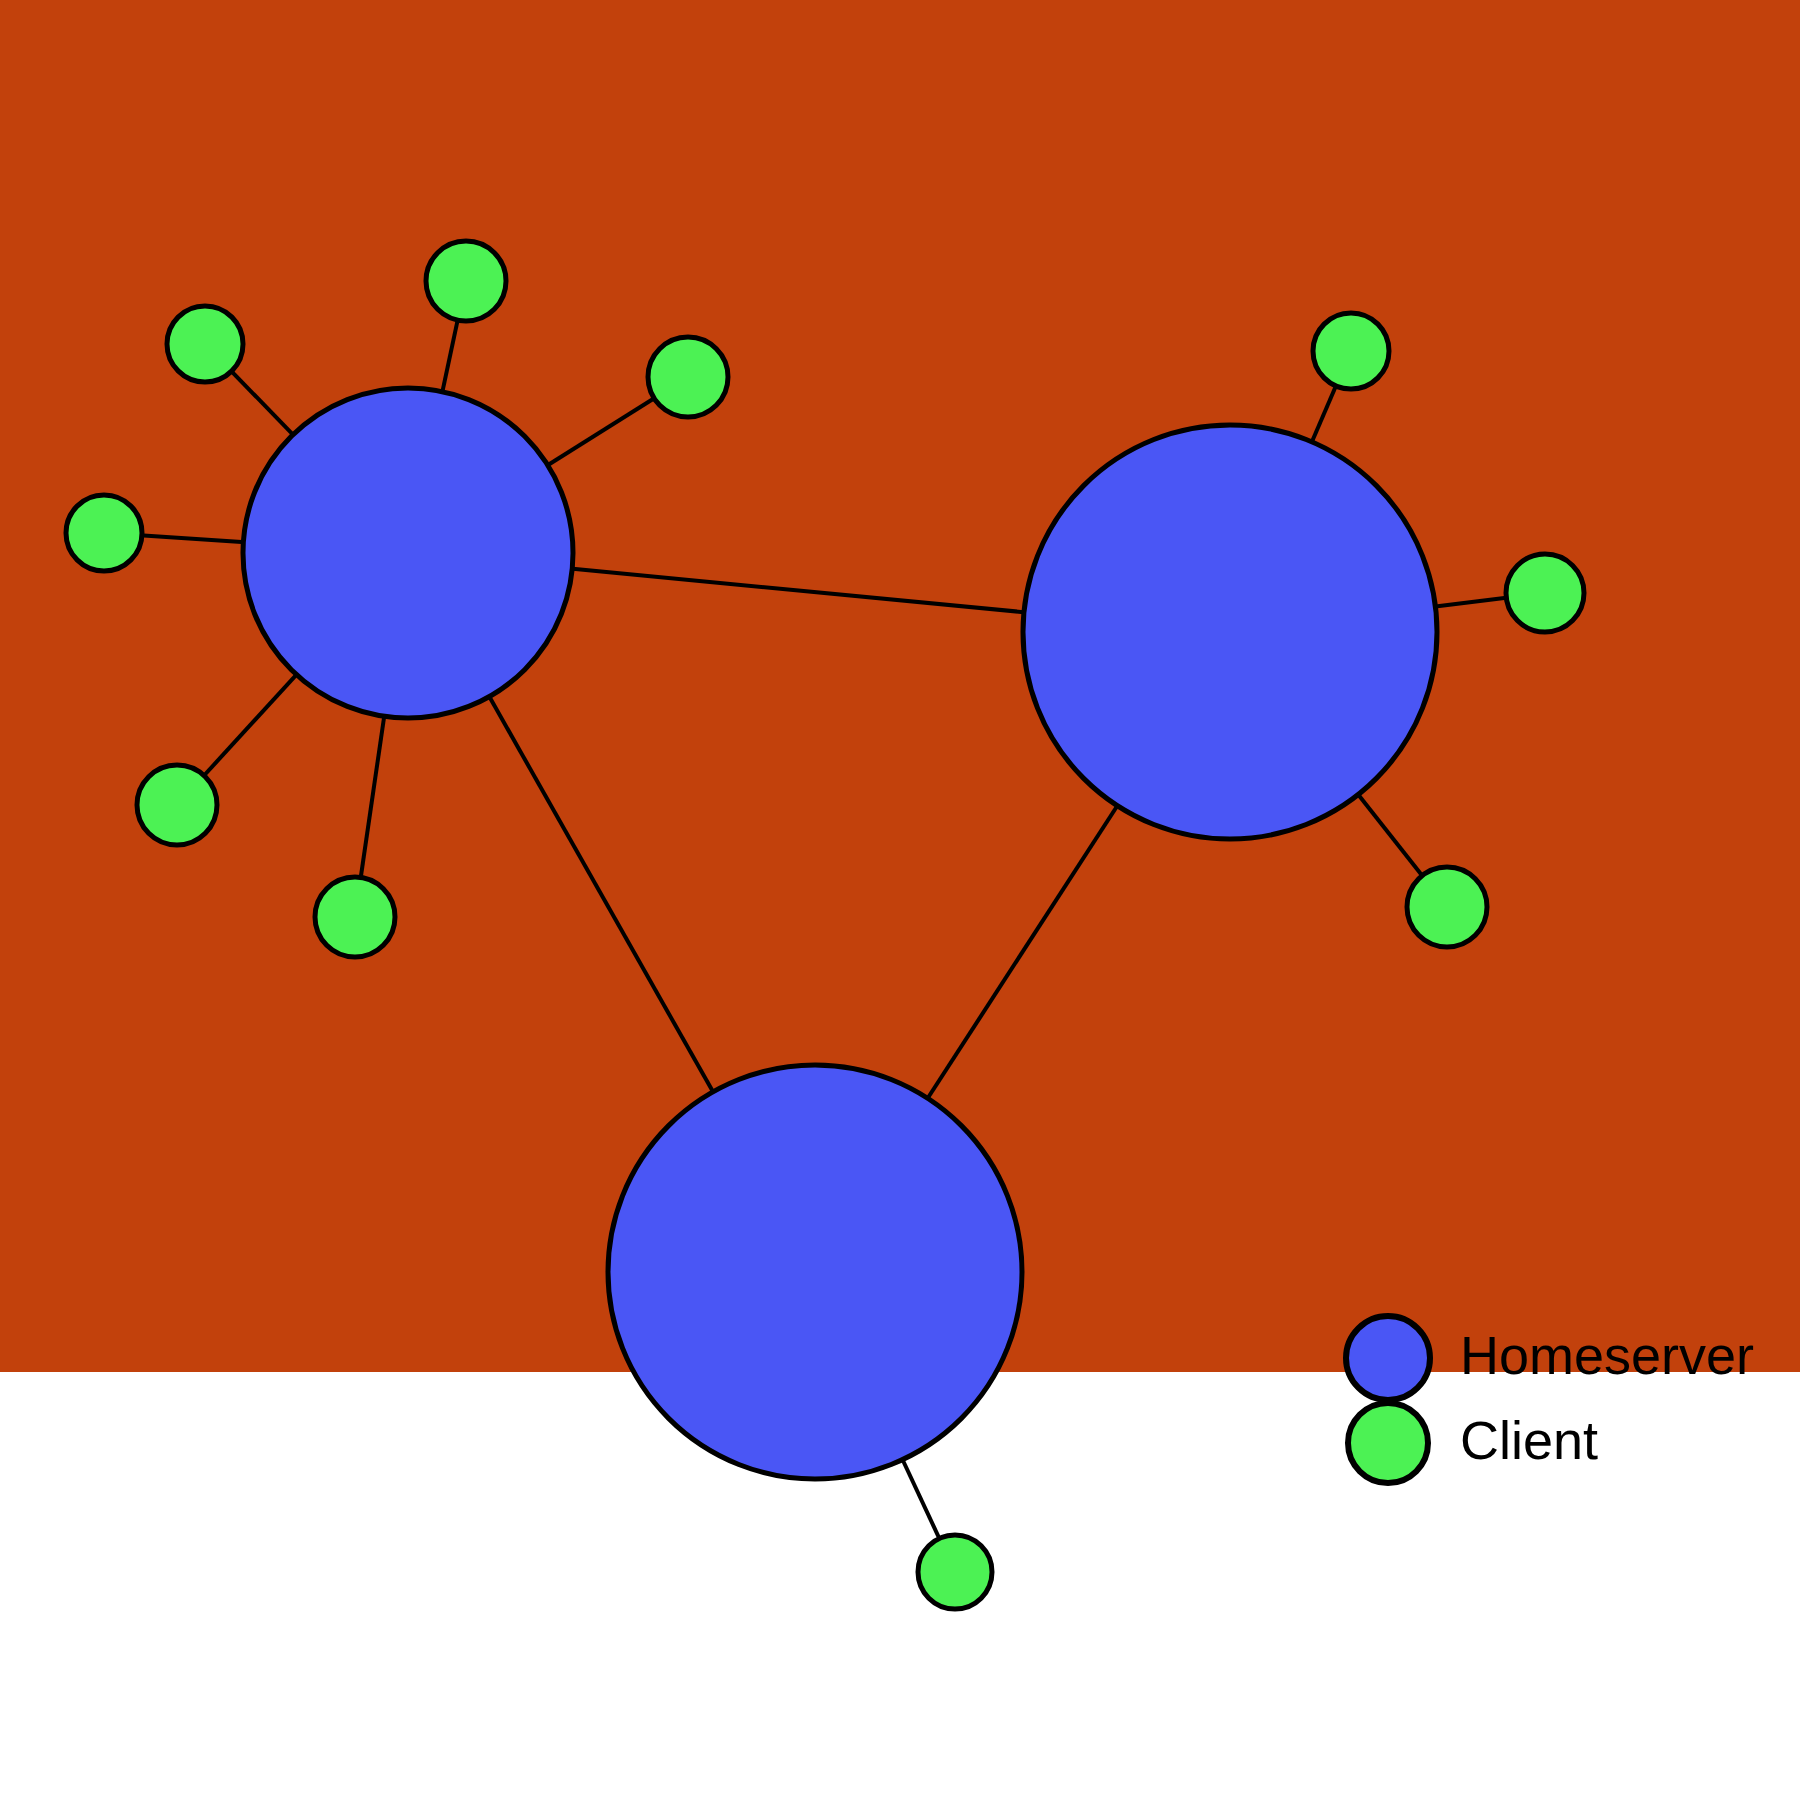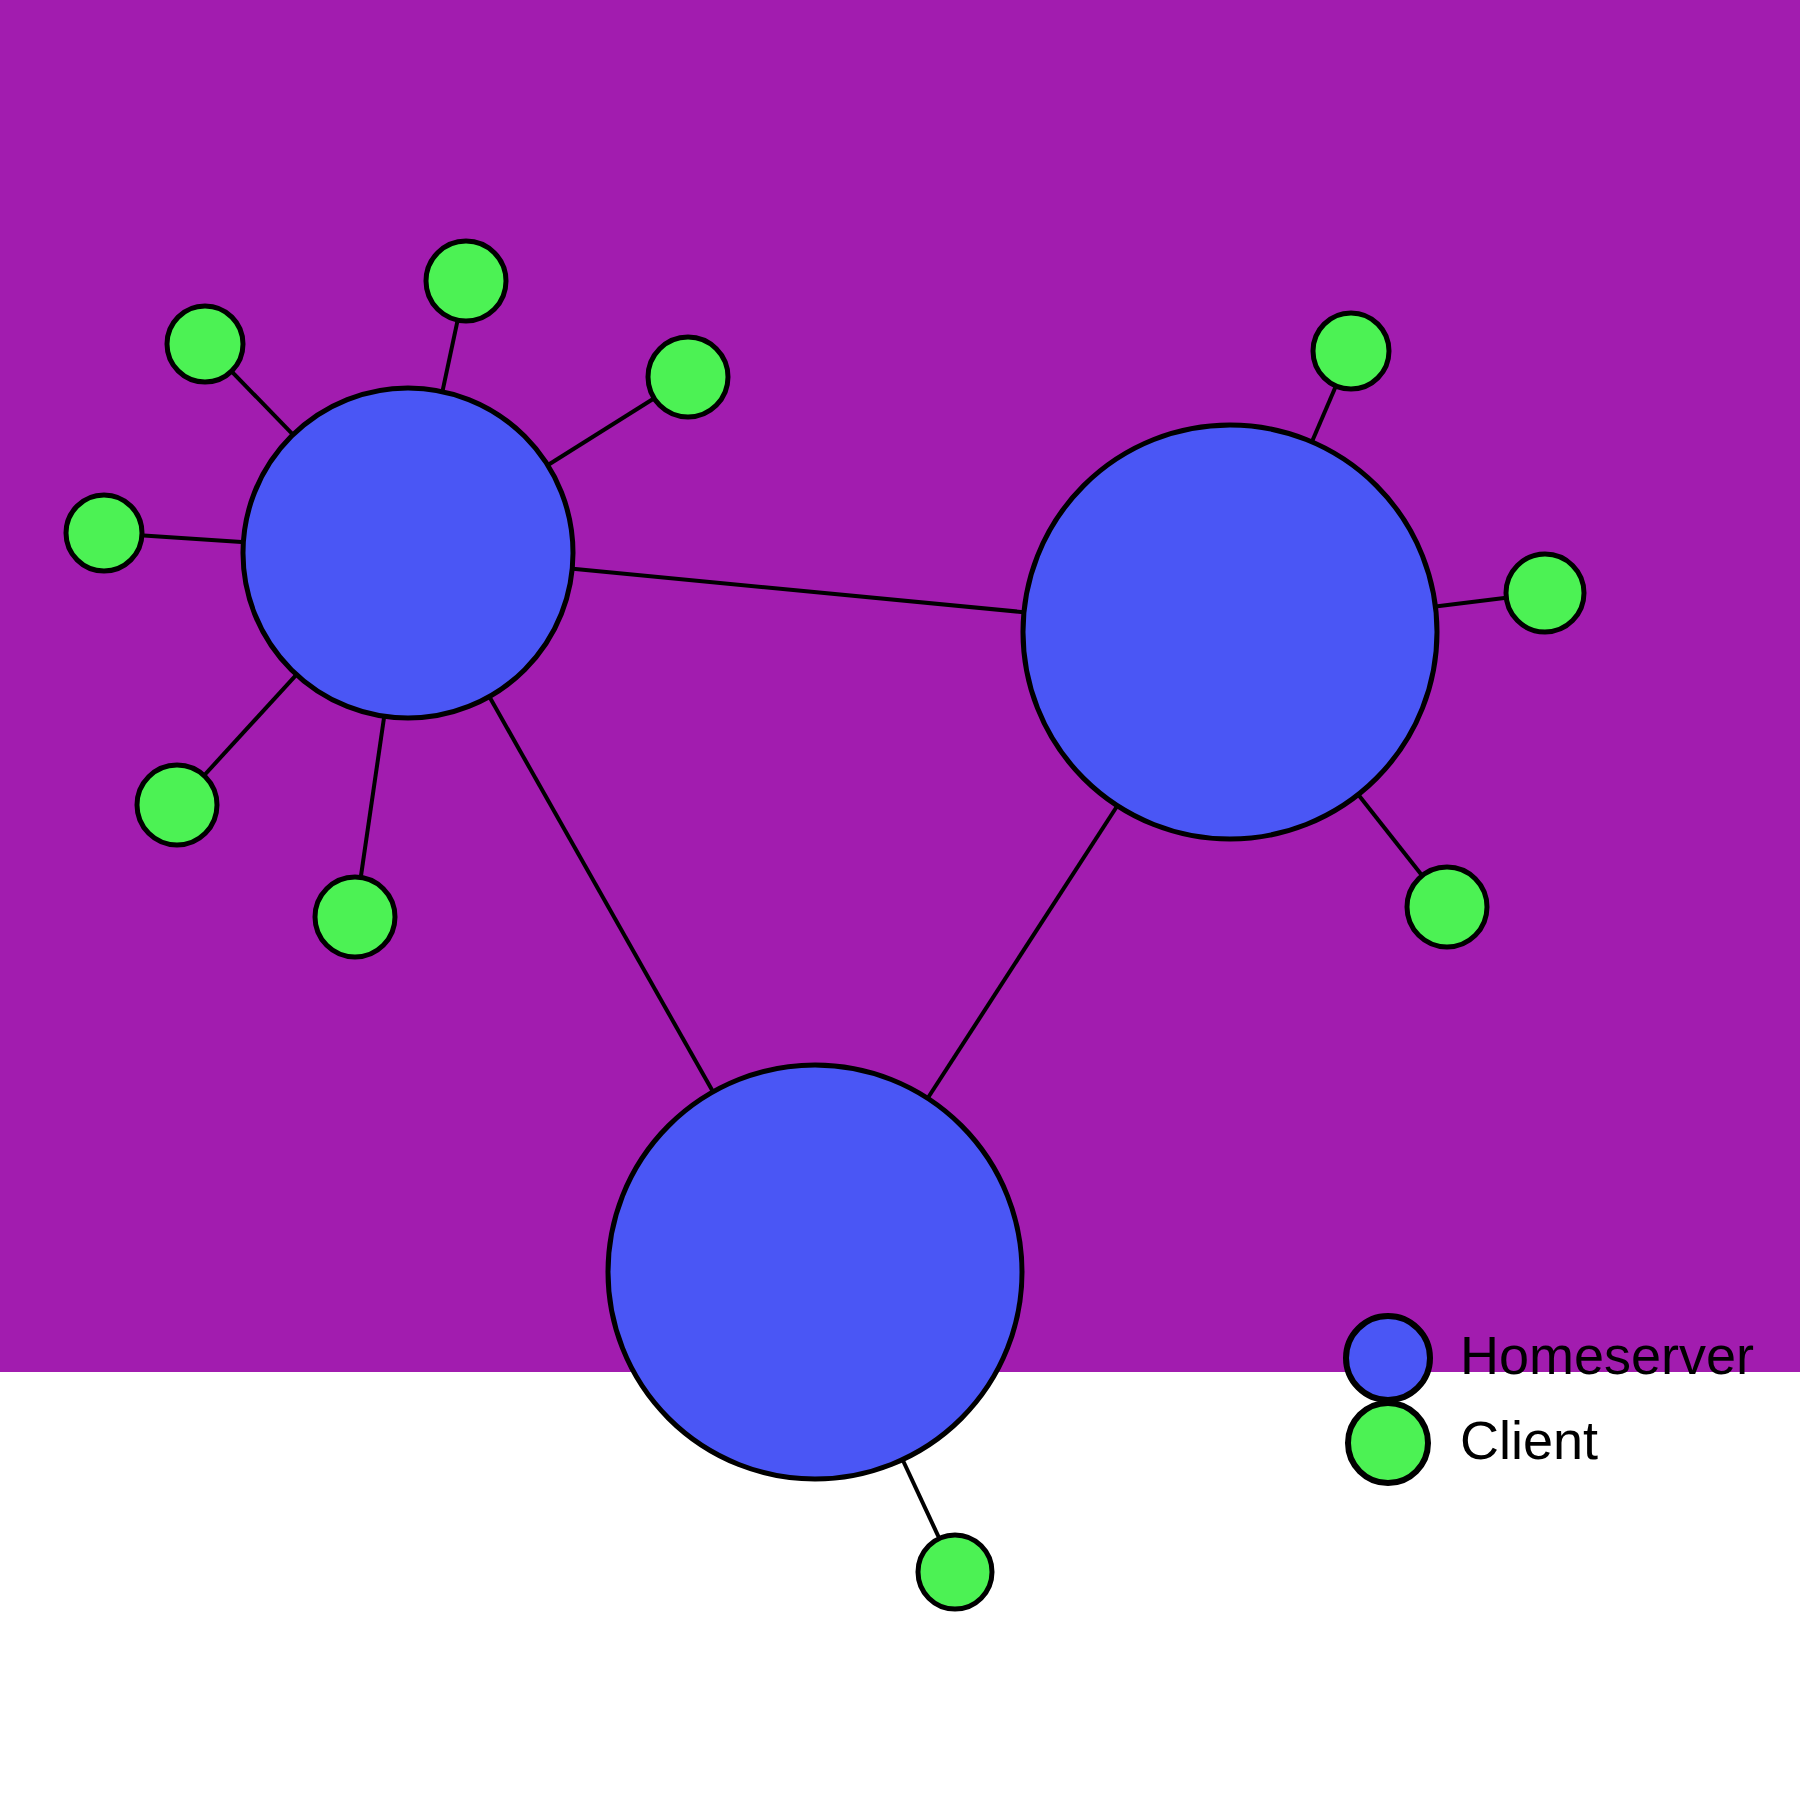--- a/index.html
+++ b/index.html
@@ -10,21 +10,21 @@
   body {
     width: 1800px;
     height: 1800px;
     overflow: hidden;
     font-family: "Liberation Sans", sans-serif;
   }
   #graph-root {
     position: relative;
     width: 1800px;
     height: 1372px;
-    background: #a21caf;
+    background: #c2410c;
   }
   svg#network-svg {
     display: block;
     width: 1800px;
     height: 1800px;
   }
   .edge {
     stroke: #000000;
     stroke-width: 4;
     stroke-linecap: butt;

